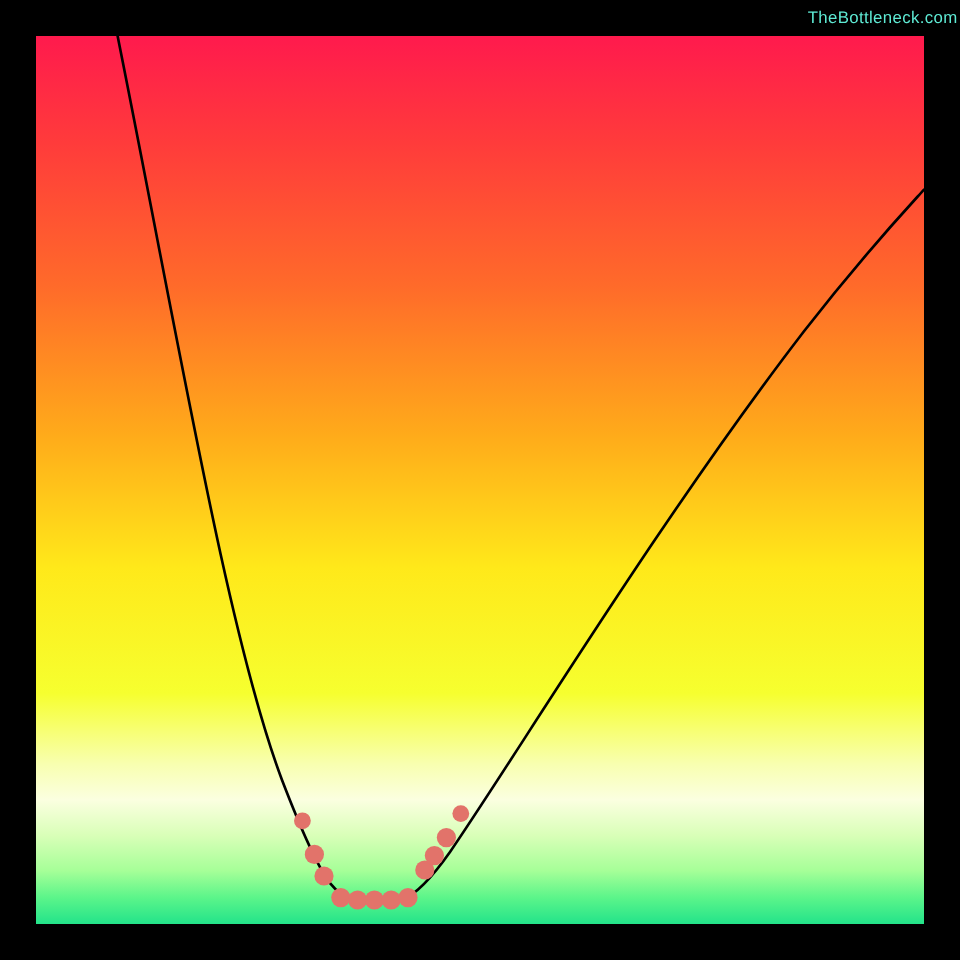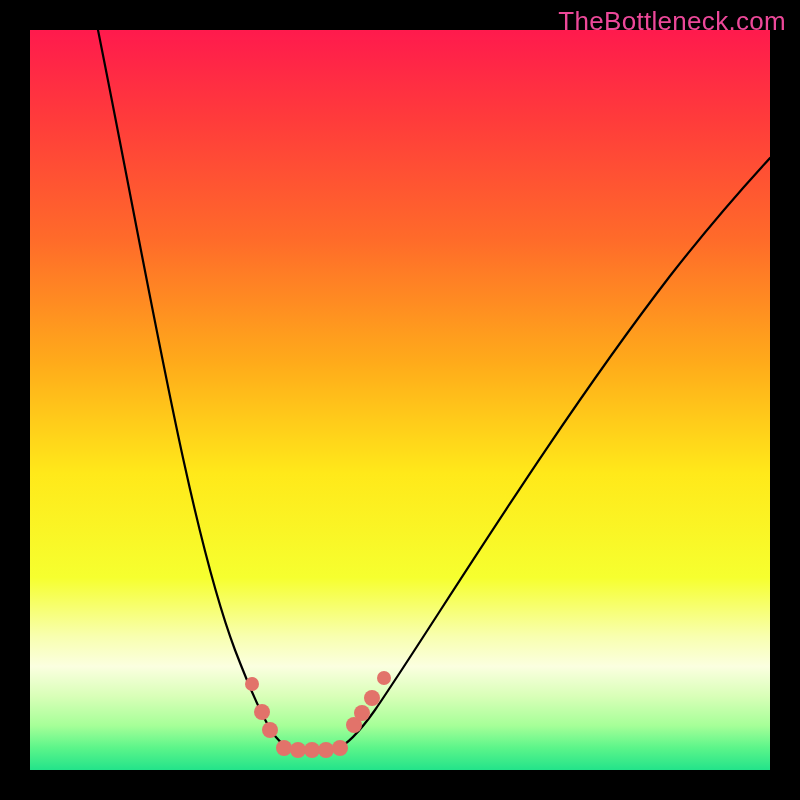--- a/index.html
+++ b/index.html
@@ -15,23 +15,23 @@
     position: absolute;
     left: 0;
     top: 0;
     width: 800px;
     height: 800px;
     background: #000;
   }
   .watermark {
     position: absolute;
     top: 6px;
-    right: 14px;
-    color: #ec4899;
-    font-size: 26px;
+    right: 2px;
+    color: #5eead4;
+    font-size: 14px;
     font-weight: 500;
     letter-spacing: 0.3px;
     z-index: 50;
   }
   .plot {
     position: absolute;
     left: 30px;
     top: 30px;
     width: 740px;
     height: 740px;

